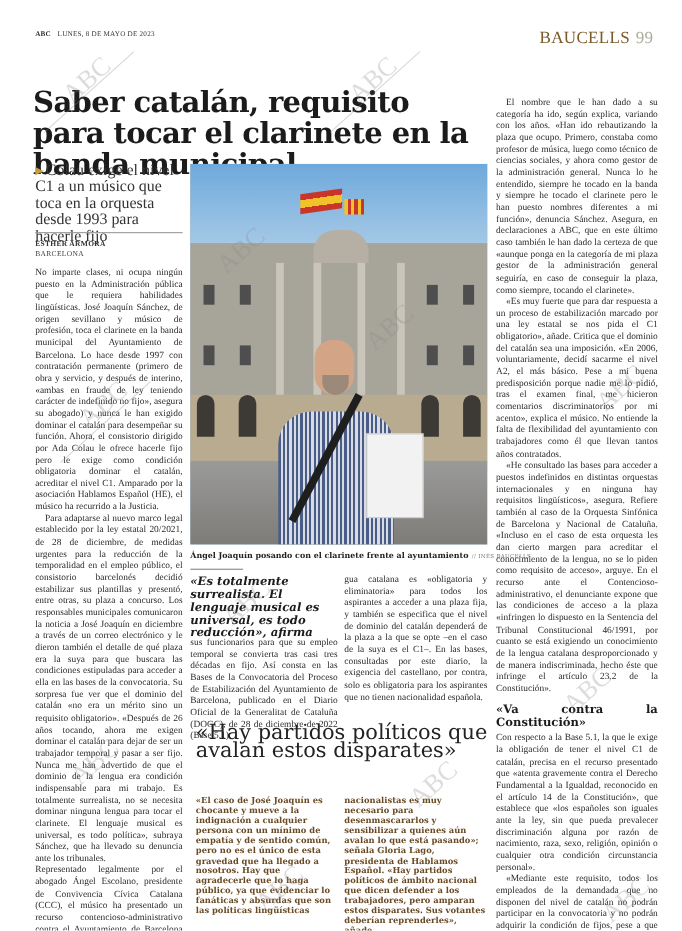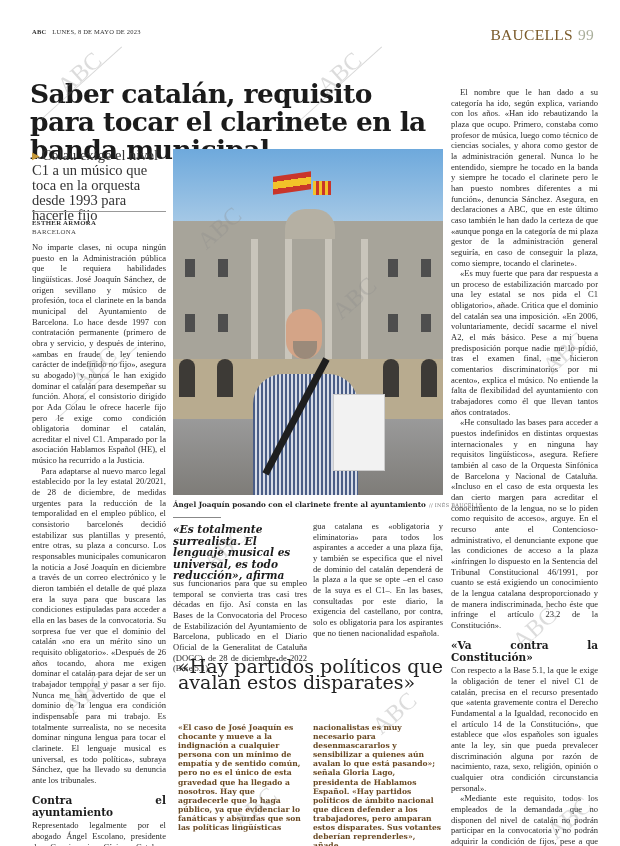--- a/index.html
+++ b/index.html
@@ -68,21 +68,20 @@
 </div>
 <div class="abs rule1"></div>
 <div class="abs byline">
   <div class="name">ESTHER ARMORA</div>
   <div class="city">BARCELONA</div>
 </div>
 
 <div class="abs col col1">
   <p>No imparte clases, ni ocupa ningún puesto en la Administración pública que le requiera habilidades lingüísticas. José Joaquín Sánchez, de origen sevillano y músico de profesión, toca el clarinete en la banda municipal del Ayuntamiento de Barcelona. Lo hace desde 1997 con contratación permanente (primero de obra y servicio, y después de interino, «ambas en fraude de ley teniendo carácter de indefinido no fijo», asegura su abogado) y nunca le han exigido dominar el catalán para desempeñar su función. Ahora, el consistorio dirigido por Ada Colau le ofrece hacerle fijo pero le exige como condición obligatoria dominar el catalán, acreditar el nivel C1. Amparado por la asociación Hablamos Español (HE), el músico ha recurrido a la Justicia.</p>
   <p class="ind">Para adaptarse al nuevo marco legal establecido por la ley estatal 20/2021, de 28 de diciembre, de medidas urgentes para la reducción de la temporalidad en el empleo público, el consistorio barcelonés decidió estabilizar sus plantillas y presentó, entre otras, su plaza a concurso. Los responsables municipales comunicaron la noticia a José Joaquín en diciembre a través de un correo electrónico y le dieron también el detalle de qué plaza era la suya para que buscara las condiciones estipuladas para acceder a ella en las bases de la convocatoria. Su sorpresa fue ver que el dominio del catalán «no era un mérito sino un requisito obligatorio». «Después de 26 años tocando, ahora me exigen dominar el catalán para dejar de ser un trabajador temporal y pasar a ser fijo. Nunca me han advertido de que el dominio de la lengua era condición indispensable para mi trabajo. Es totalmente surrealista, no se necesita dominar ninguna lengua para tocar el clarinete. El lenguaje musical es universal, es todo política», subraya Sánchez, que ha llevado su denuncia ante los tribunales.</p>
-  <h3>Contra el ayuntamiento</h3>
   <p>Representado legalmente por el abogado Ángel Escolano, presidente de Convivencia Cívica Catalana (CCC), el músico ha presentado un recurso contencioso-administrativo contra el Ayuntamiento de Barcelona al considerar que la base del citado concurso, que exige como condición para acceder a la plaza el requisito lingüístico, «atenta contra la Constitución».</p>
 
 </div>
 
 <div class="abs photo">
   <div class="sky"></div>
   <div class="flag1"></div>
   <div class="flag2"></div>
   <div class="bldg"></div>
   <div class="crest"></div>

